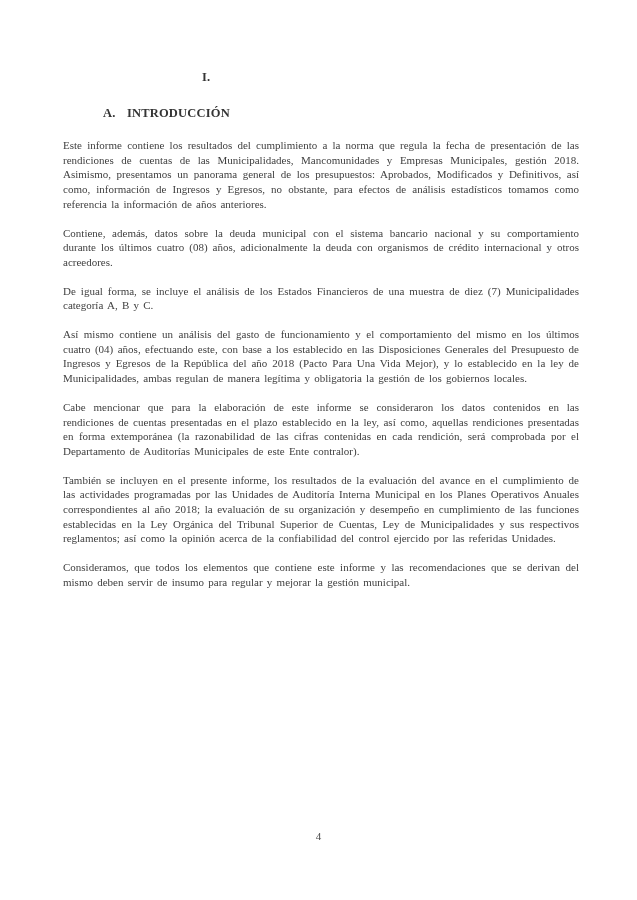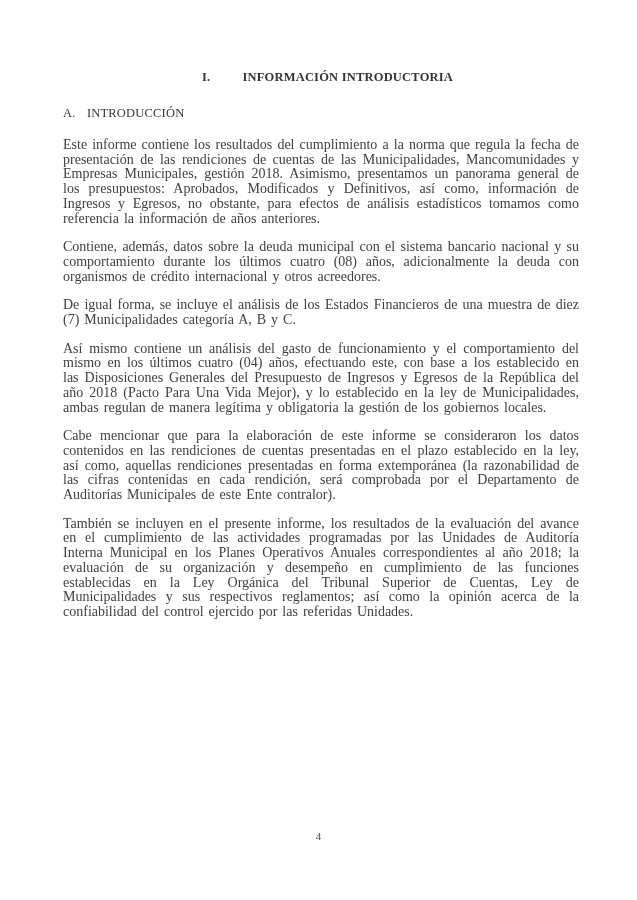--- a/index.html
+++ b/index.html
@@ -28,31 +28,32 @@
     font-size: 12.5px;
     letter-spacing: 0.2px;
     margin-left: 139px;
     margin-bottom: 21px;
     color: #353535;
   }
   .main-heading .numeral {
     margin-right: 32px;
   }
   .sub-heading {
-    font-weight: normal;
+    font-weight: bold;
     font-size: 12.5px;
     letter-spacing: 0.2px;
+    margin-left: 40px;
     margin-bottom: 17px;
     color: #353535;
   }
   .sub-heading .letter {
     margin-right: 8px;
   }
   .para {
-    font-size: 14px;
+    font-size: 11px;
     line-height: 14.7px;
     text-align: justify;
     margin: 0 0 14px 0;
     word-spacing: 1.5px;
     color: #404040;
   }
   .page-number {
     position: absolute;
     left: 0;
     right: 0;
@@ -63,38 +64,38 @@
   }
 </style>
 </head>
 <body>
 
 <div class="page">
   <div class="content">
 
     <div class="main-heading">
       <span class="numeral">I.</span>
-      <span class="heading-text">INFORMACIÓN INTRODUCTORIA</span>
     </div>
 
     <div class="sub-heading">
       <span class="letter">A.</span>
       <span class="heading-text">INTRODUCCIÓN</span>
     </div>
 
     <p class="para">Este informe contiene los resultados del cumplimiento a la norma que regula la fecha de presentación de las rendiciones de cuentas de las Municipalidades, Mancomunidades y Empresas Municipales, gestión 2018. Asimismo, presentamos un panorama general de los presupuestos: Aprobados, Modificados y Definitivos, así como, información de Ingresos y Egresos, no obstante, para efectos de análisis estadísticos tomamos como referencia la información de años anteriores.</p>
 
     <p class="para">Contiene, además, datos sobre la deuda municipal con el sistema bancario nacional y su comportamiento durante los últimos cuatro (08) años, adicionalmente la deuda con organismos de crédito internacional y otros acreedores.</p>
 
 
     <p class="para">De igual forma, se incluye el análisis de los Estados Financieros de una muestra de diez (7) Municipalidades categoría A, B y C.</p>
 
     <p class="para">Así mismo contiene un análisis del gasto de funcionamiento y el comportamiento del mismo en los últimos cuatro (04) años, efectuando este, con base a los establecido en las Disposiciones Generales del Presupuesto de Ingresos y Egresos de la República del año 2018 (Pacto Para Una Vida Mejor), y lo establecido en la ley de Municipalidades, ambas regulan de manera legítima y obligatoria la gestión de los gobiernos locales.</p>
 
     <p class="para">Cabe mencionar que para la elaboración de este informe se consideraron los datos contenidos en las rendiciones de cuentas presentadas en el plazo establecido en la ley, así como, aquellas rendiciones presentadas en forma extemporánea (la razonabilidad de las cifras contenidas en cada rendición, será comprobada por el Departamento de Auditorías Municipales de este Ente contralor).</p>
 
     <p class="para">También se incluyen en el presente informe, los resultados de la evaluación del avance en el cumplimiento de las actividades programadas por las Unidades de Auditoría Interna Municipal en los Planes Operativos Anuales correspondientes al año 2018; la evaluación de su organización y desempeño en cumplimiento de las funciones establecidas en la Ley Orgánica del Tribunal Superior de Cuentas, Ley de Municipalidades y sus respectivos reglamentos; así como la opinión acerca de la confiabilidad del control ejercido por las referidas Unidades.</p>
 
+    <p class="para">Consideramos, que todos los elementos que contiene este informe y las recomendaciones que se derivan del mismo deben servir de insumo para regular y mejorar la gestión municipal.</p>
 
   </div>
 
   <div class="page-number">4</div>
 </div>
 
 </body></html>

